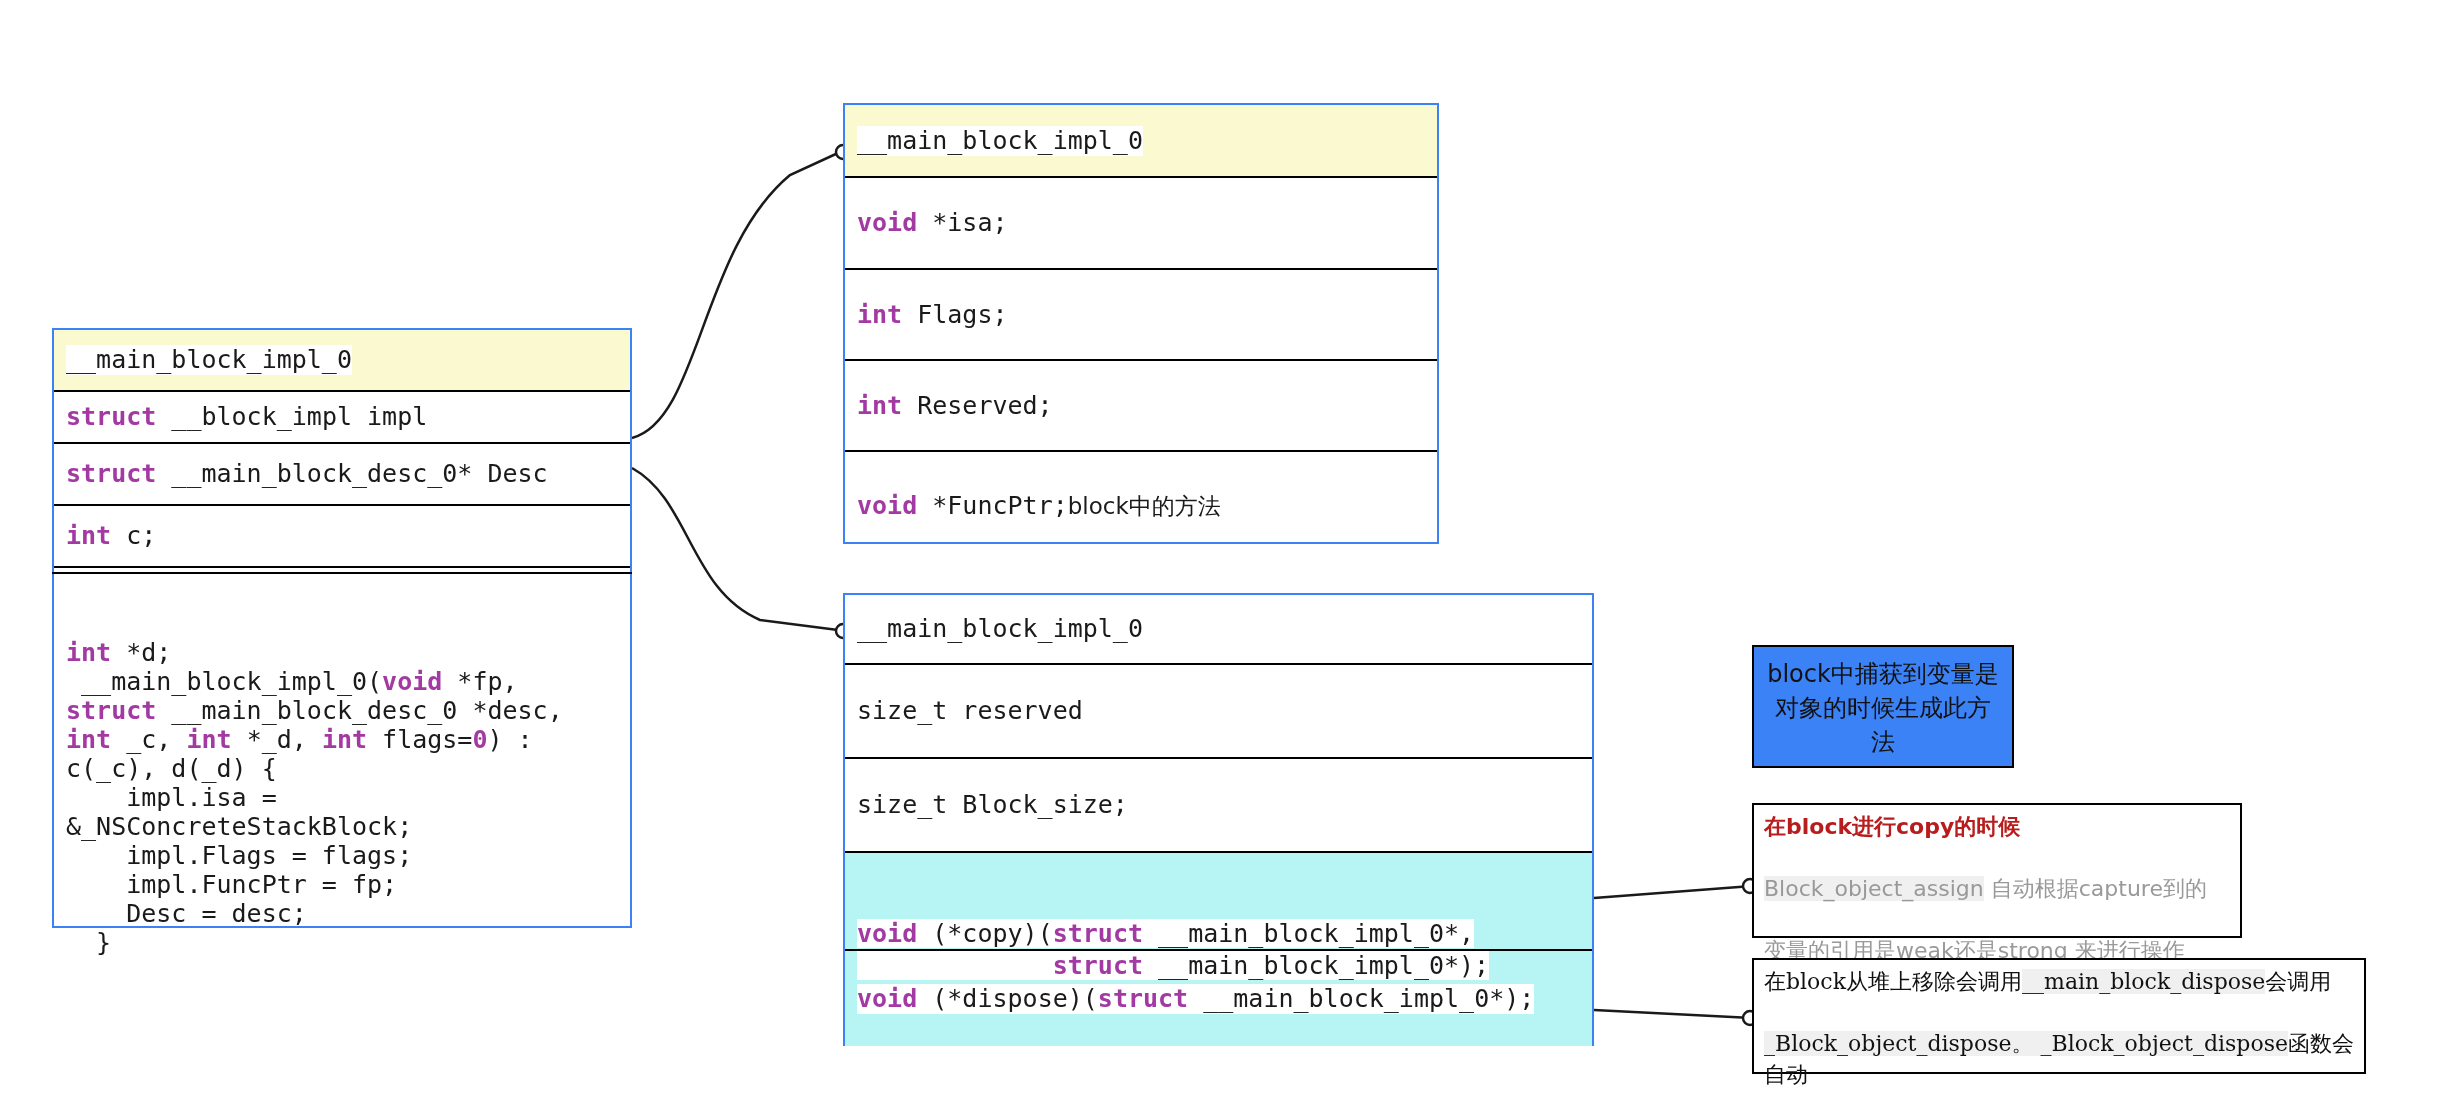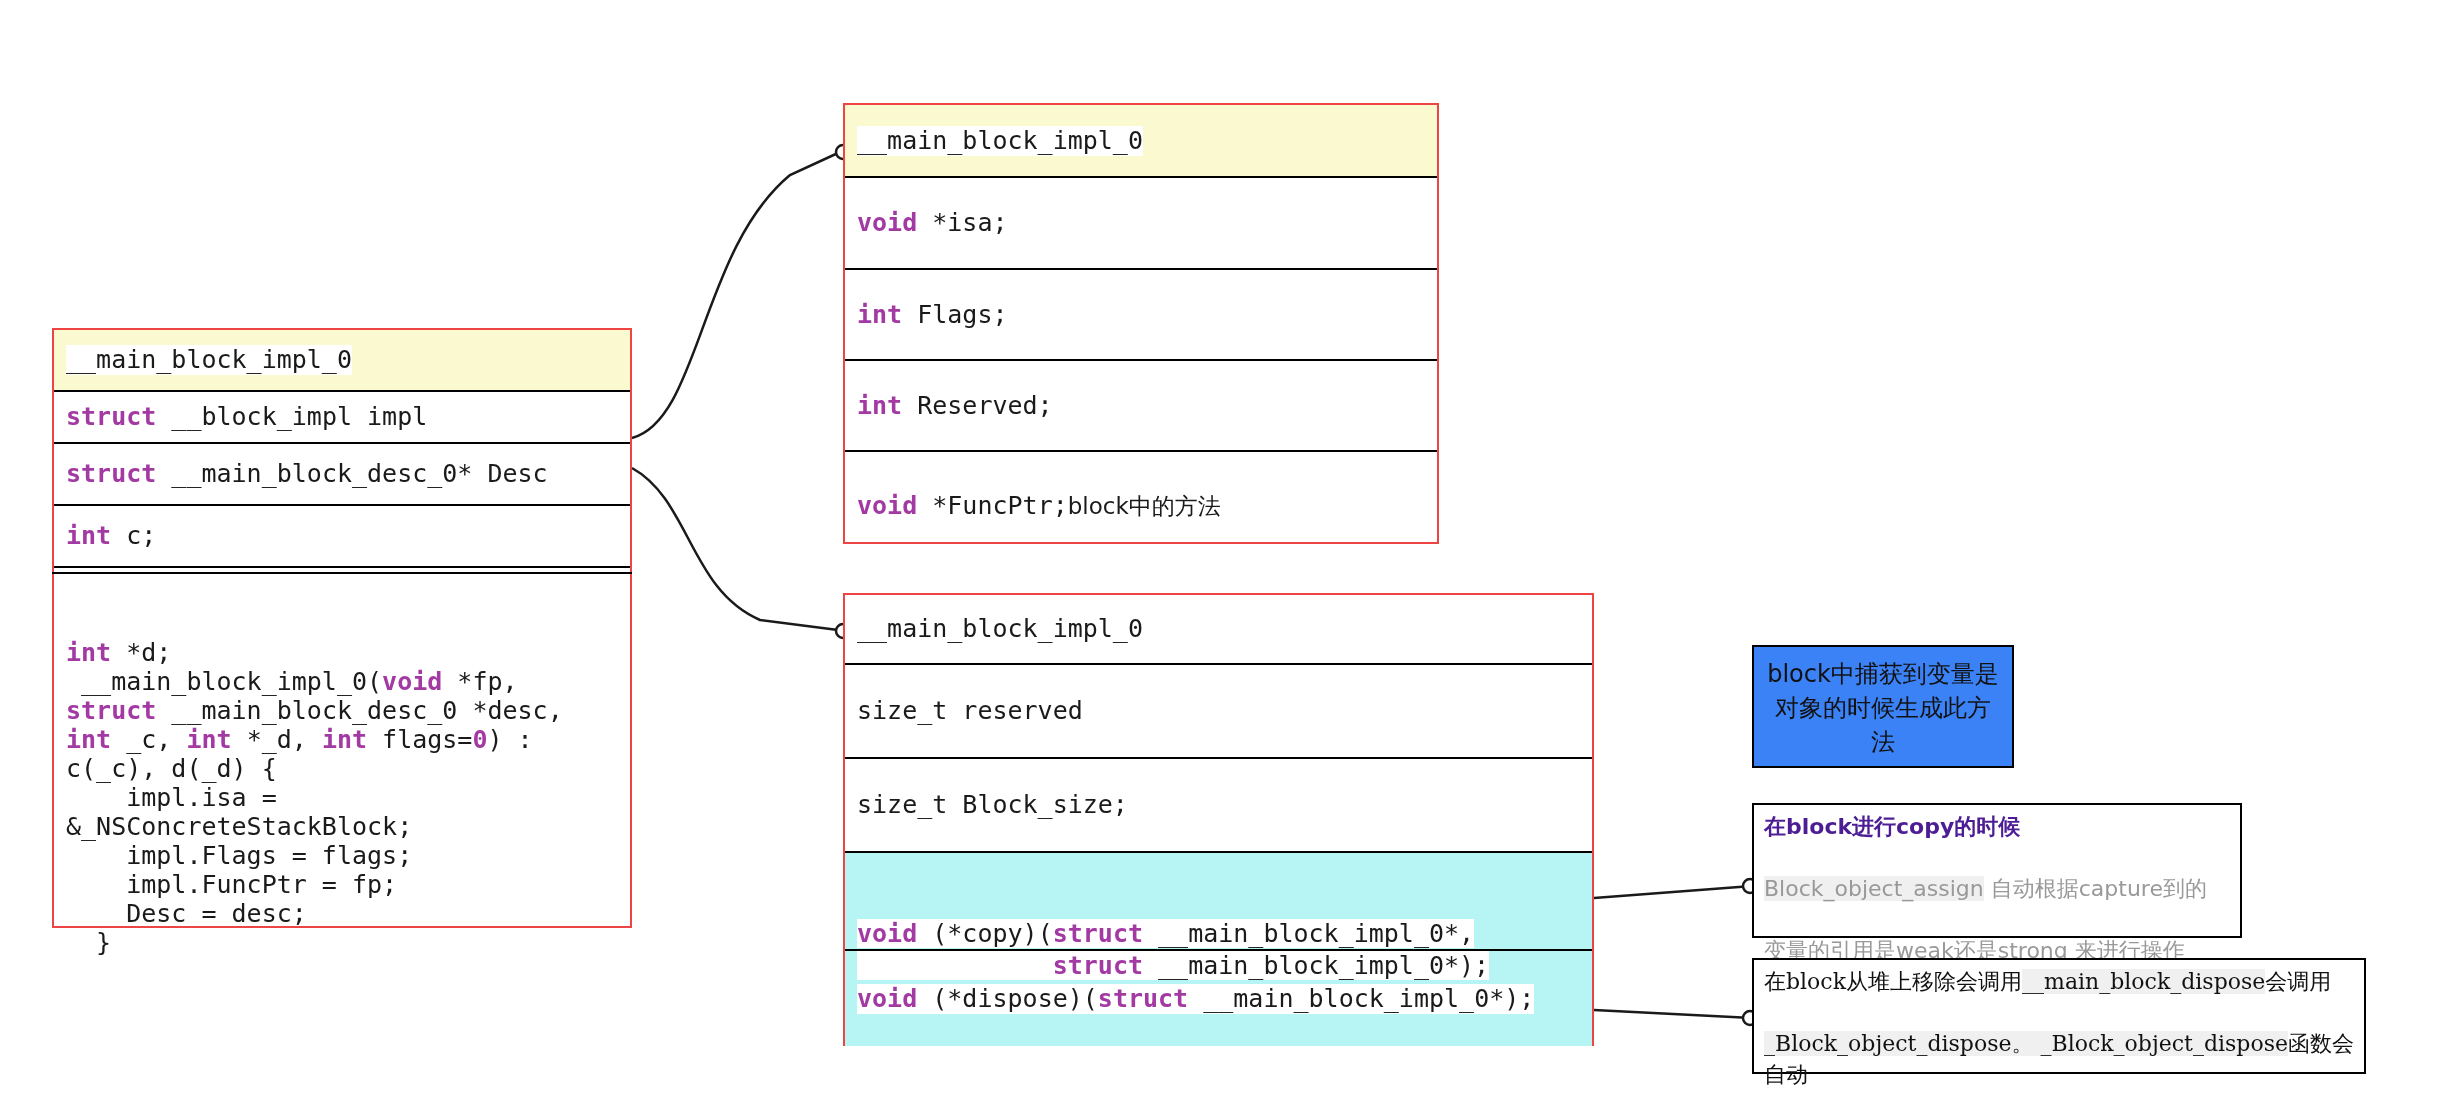--- a/index.html
+++ b/index.html
@@ -5,21 +5,21 @@
   html,body{margin:0;padding:0;background:#ffffff;}
   body{
     width:2458px;height:1118px;position:relative;overflow:hidden;
     font-family:"DejaVu Sans Mono", monospace;
   }
   #canvas{position:absolute;left:0;top:0;width:2458px;height:1118px;}
   svg.links{position:absolute;left:0;top:0;width:2458px;height:1118px;pointer-events:none;}
 
   .umlbox{
     position:absolute;
-    border:2px solid #ef4444;
+    border:2px solid #3b82f6;
     background:#ffffff;
     box-sizing:border-box;
     z-index:3;
   }
   .row{
     box-sizing:border-box;
     border-bottom:2px solid #000000;
     padding:8px 10px 8px 12px;
     font-family:"DejaVu Sans Mono", monospace;
     font-size:25px;
@@ -58,21 +58,21 @@
   .note.cyan{background:#3b82f6;}
   .note-text{
     font-family:"DejaVu Sans", sans-serif;
     font-size:23px;
     line-height:30px;
     color:#111111;
     padding:10px 12px;
     white-space:pre-wrap;
   }
   .note-center{text-align:center;font-size:24px;line-height:34px;}
-  .note-title{color:#4c1d95;font-weight:600;}
+  .note-title{color:#b91c1c;font-weight:600;}
   .note-gray{color:#999999;}
   .mono-hl{background:#f0f0f0;}
   .serif{font-family:"DejaVu Serif", serif;}
 </style>
 </head>
 <body>
 
 <div id="canvas">
 
   <svg class="links" viewBox="0 0 2458 1118">

